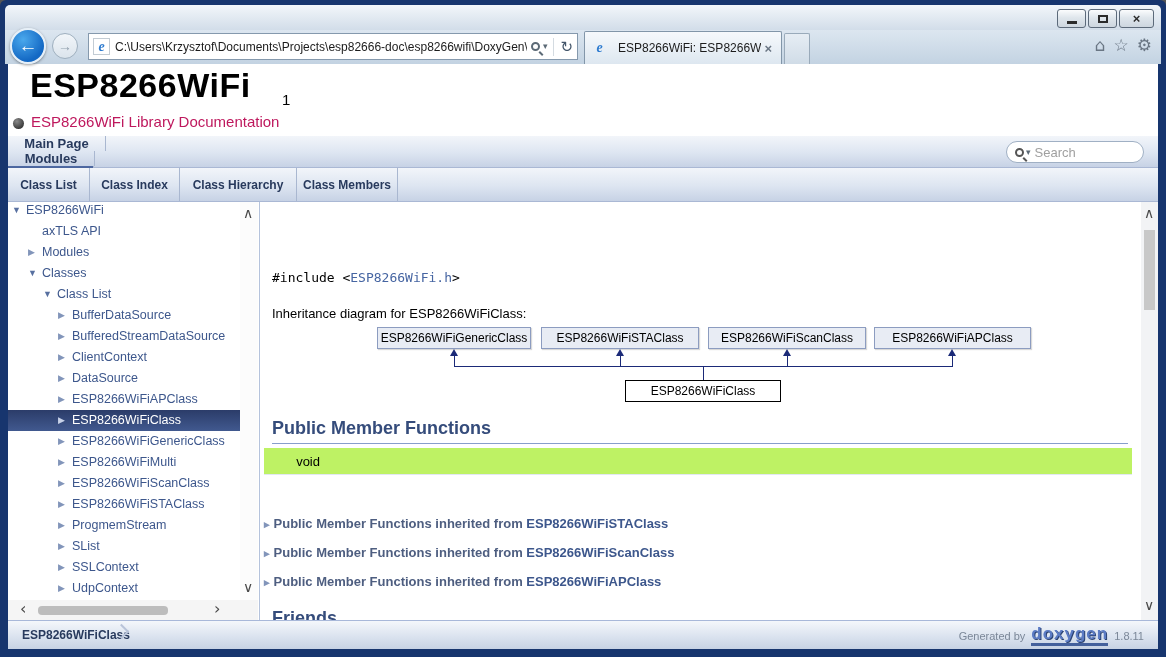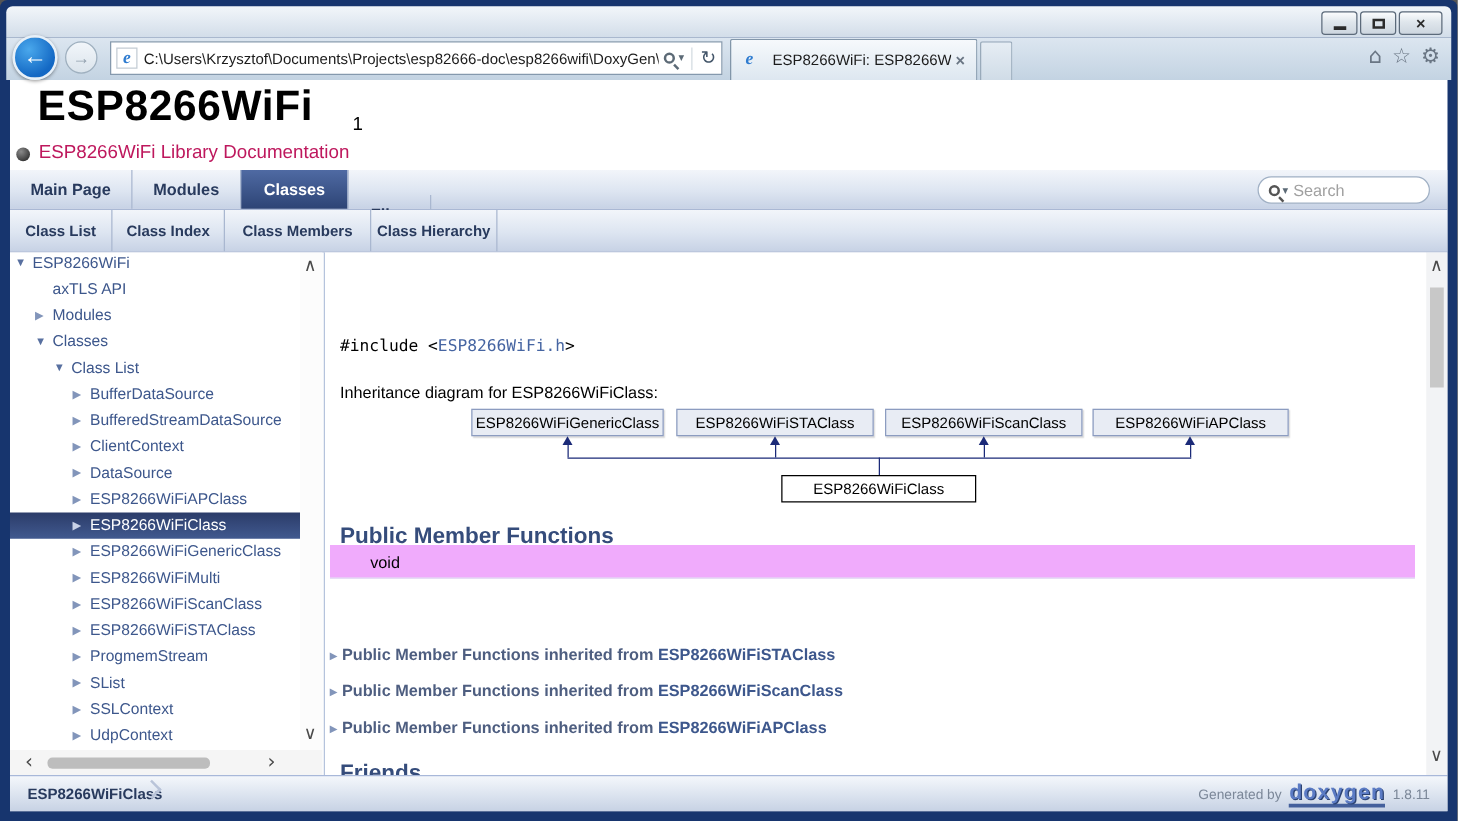--- a/index.html
+++ b/index.html
@@ -49,21 +49,21 @@
   
   .page{position:absolute;left:8px;top:64px;width:1150px;height:585px;background:#fff;overflow:hidden;}
   .proj-title{position:absolute;left:22px;top:2px;font-size:34px;font-weight:bold;color:#000;letter-spacing:.5px;}
   .proj-ver{position:absolute;left:274px;top:27px;font-size:15px;color:#000;}
   .brief-ico{position:absolute;left:5px;top:54px;width:11px;height:11px;border-radius:50%;
     background:radial-gradient(circle at 35% 30%,#8a8a8a,#1c1c1c);}
   .proj-brief{position:absolute;left:23px;top:49px;font-size:15px;color:#be185d;}
   
   .tabrow{position:absolute;left:0;right:0;display:flex;
     background:linear-gradient(#f2f5fa,#dde5f1 55%,#c7d2e5);border-bottom:1px solid #aab8d4;}
-  .tabs1{top:72px;height:32px;}
+  .tabs1{top:72px;height:32px;flex-direction:column;}
   .tabs2{top:104px;height:34px;}
   .tab{display:flex;align-items:center;justify-content:center;border-right:1px solid #a9b7d0;height:100%;}
   .tab span{font-size:13px;font-weight:bold;color:#283A5D;}
   .tabs2 .tab span{font-size:12px;}
   .tabs1 .tab:nth-child(1){width:98px;}
   .tabs1 .tab:nth-child(2){width:87px;}
   .tabs1 .tab:nth-child(3){width:86px;}
   .tabs1 .tab:nth-child(4){width:66px;margin-top:20px;}
   .tabs2 .tab:nth-child(1){width:82px;}
   .tabs2 .tab:nth-child(2){width:90px;justify-content:center;}
@@ -108,22 +108,22 @@
   .include a{color:#4665A2;text-decoration:none;}
   .caption{position:absolute;left:12px;top:104px;font-size:13px;color:#000;}
   .dbox{position:absolute;height:22px;line-height:20px;text-align:center;font-size:12px;color:#000;
     background:#e8ecf4;border:1px solid #8c9cc0;box-shadow:1px 1px 1px rgba(0,0,0,.15);}
   .dbox.child{background:#fff;border:1px solid #000;box-shadow:none;}
   .dline{position:absolute;background:#1b2a78;}
   .darrow{position:absolute;width:0;height:0;border-left:4px solid transparent;
     border-right:4px solid transparent;border-bottom:7px solid #1b2a78;}
   .h2g{position:absolute;left:12px;width:856px;font-size:18px;font-weight:bold;color:#354C7B;
     border-bottom:1px solid #879ECB;padding-bottom:4px;}
-  .memrow{position:absolute;left:4px;top:234px;width:868px;height:27px;line-height:27px;
-    background:#f0abfc;border-bottom:1px solid #E2E8F2;font-size:13px;}
+  .memrow{position:absolute;left:4px;top:246px;width:868px;height:27px;line-height:27px;
+    background:#bef264;border-bottom:1px solid #E2E8F2;font-size:13px;}
   .memrow .ret{position:absolute;left:8px;width:48px;text-align:right;color:#000;}
   .memrow .memname{position:absolute;left:66px;color:#000;}
   .memrow .memname a{color:#4665A2;text-decoration:none;}
   .inh{position:absolute;left:4px;height:24px;line-height:24px;font-size:13px;font-weight:bold;color:#4E5E80;}
   .inh .iarrow{color:#8295ba;font-size:11px;padding-right:4px;}
   .inh a{color:#3D578C;text-decoration:none;}
   .vscroll-main{position:absolute;left:1133px;top:138px;width:17px;height:418px;background:#f2f3f5;}
   .vthumb{position:absolute;left:3px;top:28px;width:11px;height:80px;background:#c8c8c8;}
   
   .navpath{position:absolute;left:0;top:556px;width:1150px;height:29px;
@@ -214,24 +214,24 @@
     </div>
 
     <div class="tabrow tabs2">
       <div class="tab">
           <span>Class List</span>
         </div>
       <div class="tab">
           <span>Class Index</span>
         </div>
       <div class="tab">
+          <span>Class Hierarchy</span>
+        </div>
+      <div class="tab">
           <span>Class Members</span>
-        </div>
-      <div class="tab">
-          <span>Class Hierarchy</span>
         </div>
     </div>
 
     <div class="sidebar">
       <div class="tree-item d0" style="top:-2px">
           <span class="tri down">▼</span>
           <span class="tree-label">ESP8266WiFi</span>
         </div>
       <div class="tree-item d1" style="top:19px">
           <span class="tree-label">axTLS API</span>

